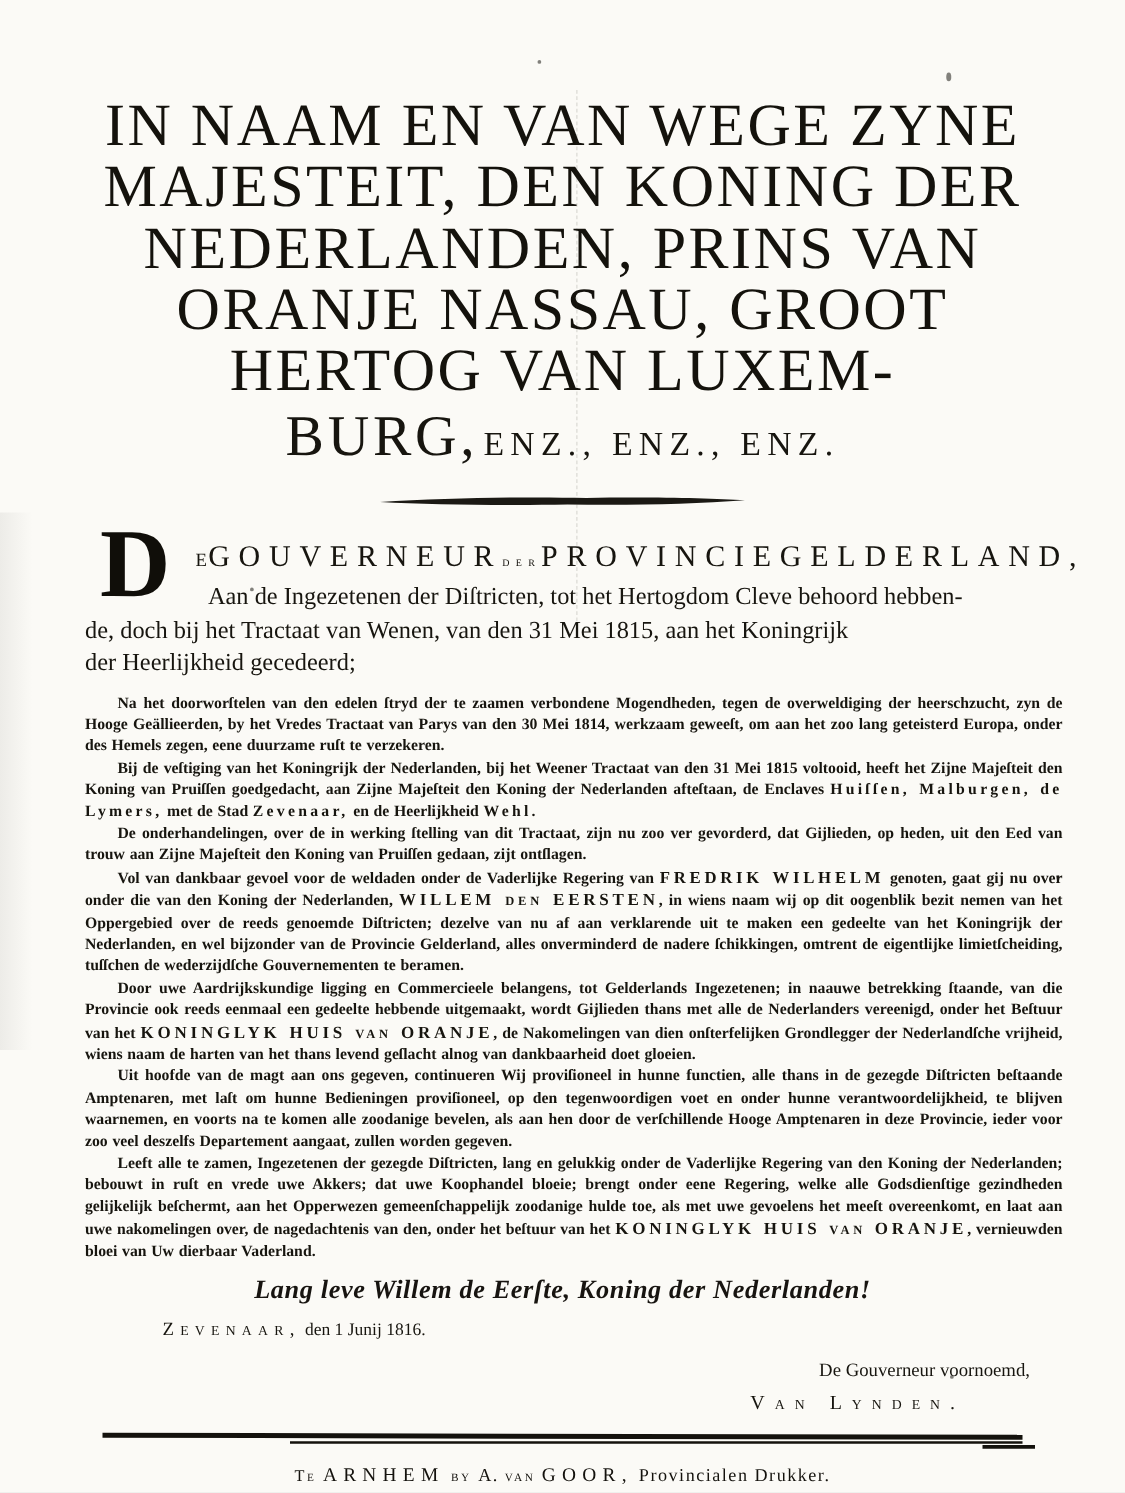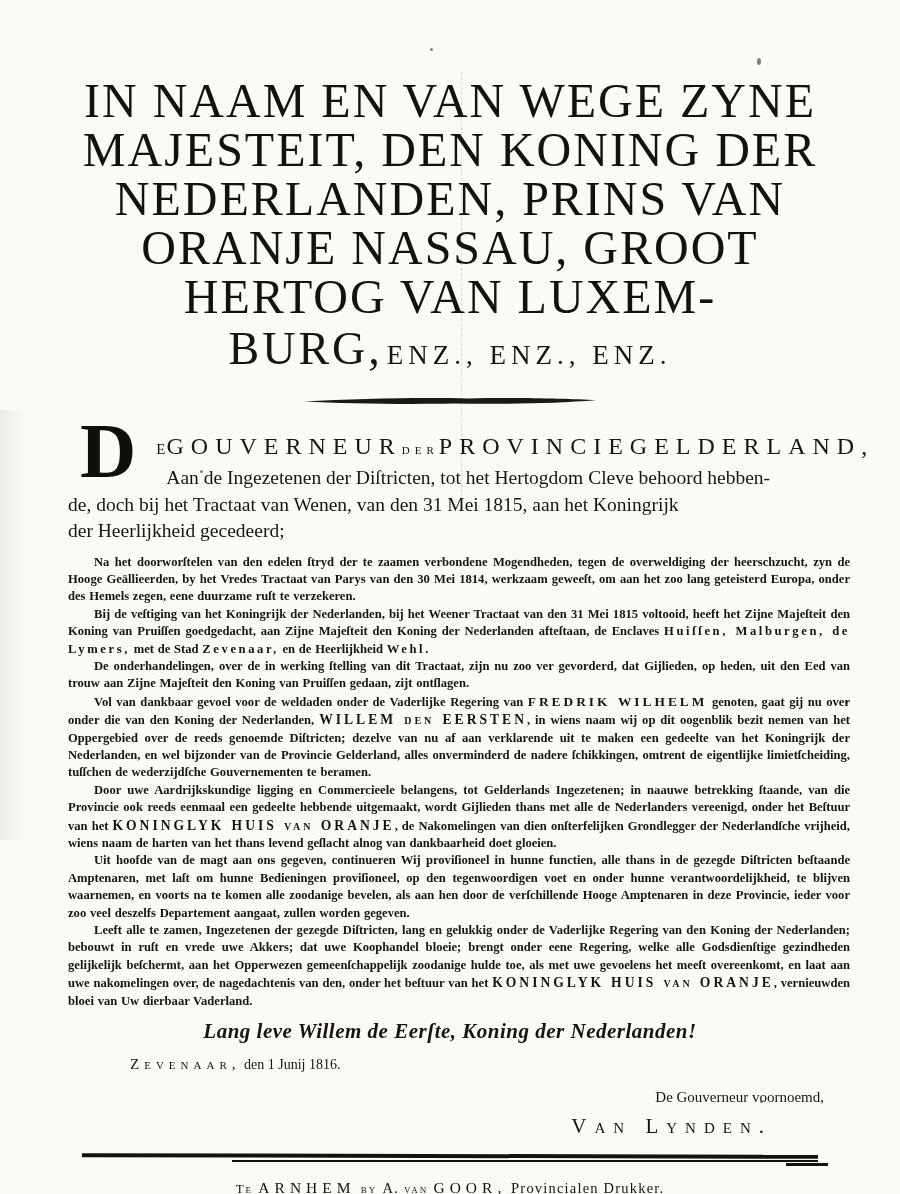--- a/index.html
+++ b/index.html
@@ -18,37 +18,37 @@
   .title-burg{font-size:46px;letter-spacing:3px;}
   .title-enz{font-size:27px;letter-spacing:5px;}
 
   .divider{display:block;margin:22px auto 0;}
 
   .gov-block{margin:14px 50px 0 68px;}
   .dropcap{float:left;font-size:78px;line-height:56px;margin:4px 10px 0 12px;font-weight:bold;color:#100e09;}
   .gov-line{display:flex;justify-content:space-between;align-items:baseline;
             padding:14px 4px 0 10px;font-size:24px;letter-spacing:7px;white-space:nowrap;}
   .gov-e{font-size:15px;letter-spacing:1px;}
-  .gov-der{font-size:15px;letter-spacing:5px;}
+  .gov-der{font-size:12px;letter-spacing:5px;}
   .addr{font-size:19.5px;line-height:26.5px;margin-top:5px;}
   .addr div:first-child{text-indent:20px;}
 
   .body{margin:9px 50px 0 68px;}
   .body p{margin:0;text-align:justify;text-indent:26px;font-size:12.6px;line-height:17.4px;
           word-spacing:0.6px;font-weight:bold;}
   .name{letter-spacing:3px;font-size:13.4px;}
   .scname{font-variant:small-caps;letter-spacing:3px;font-size:13.6px;}
   .spread{letter-spacing:2.6px;}
 
   .slogan{margin-top:9px;text-align:center;font-style:italic;font-weight:bold;
           font-size:21px;letter-spacing:0.5px;color:#171410;}
   .dateline{margin:12px 0 0 130px;font-size:14px;}
   .date-place{font-variant:small-caps;letter-spacing:5px;font-size:15px;}
   .sig1{margin-top:16px;text-align:right;padding-right:76px;font-size:15px;}
-  .sig2{margin-top:8px;text-align:right;padding-right:128px;font-size:21px;
+  .sig2{margin-top:8px;text-align:right;padding-right:128px;font-size:16px;
         font-variant:small-caps;letter-spacing:8px;}
 
   .rule-block{position:relative;margin:14px auto 0;width:736px;height:13px;}
   .rule-a{position:absolute;top:1px;left:0;width:100%;height:3.5px;background:#14120d;transform:rotate(0.12deg);}
   .rule-b{position:absolute;top:7px;left:150px;width:586px;height:1.6px;background:#14120d;}
   .rule-c{position:absolute;top:10px;right:-10px;width:42px;height:2.6px;background:#14120d;}
 
   .imprint{margin-top:13px;text-align:center;white-space:nowrap;color:#14120d;}
   .imp-sc{font-variant:small-caps;font-size:13px;letter-spacing:2px;}
   .imp-caps{font-size:15.5px;letter-spacing:5px;}

